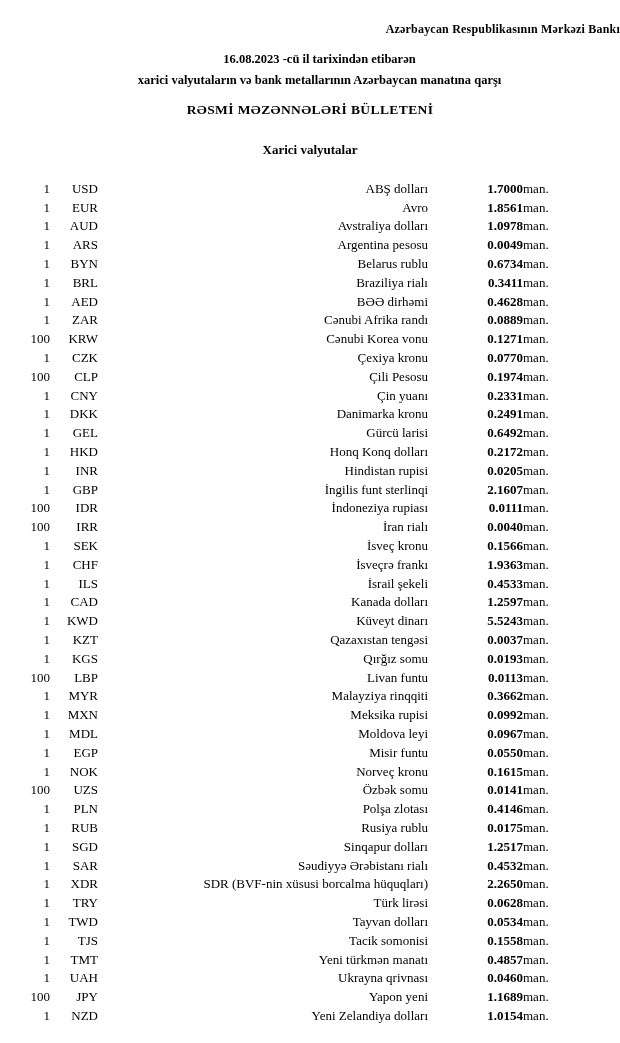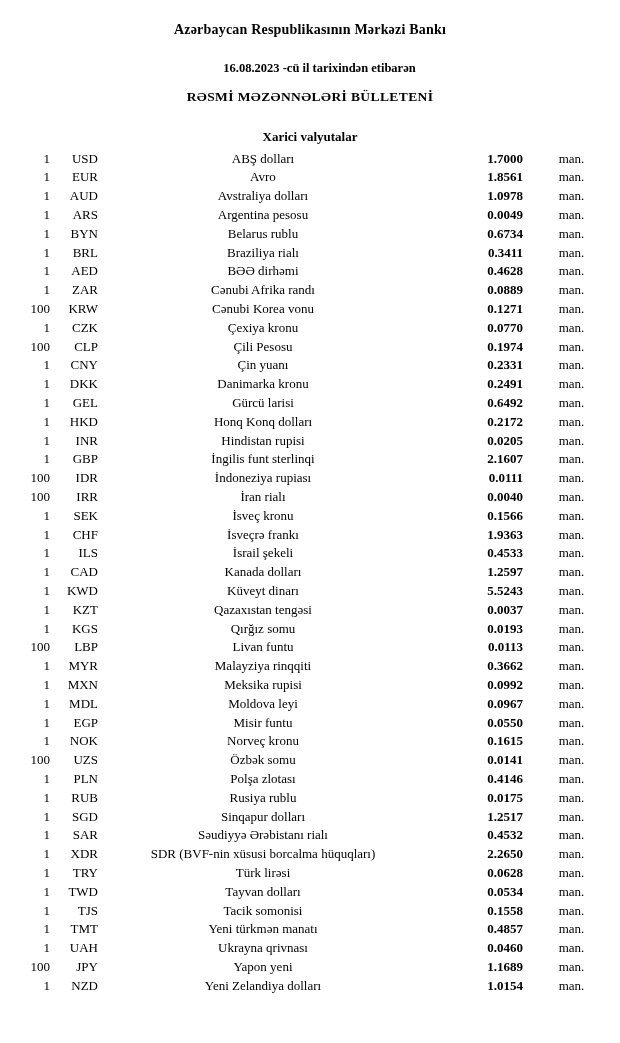--- a/index.html
+++ b/index.html
@@ -9,73 +9,74 @@
     font-family: "Liberation Serif", "DejaVu Serif", serif;
     color: #000000;
   }
   .page {
     width: 620px;
     min-height: 1043px;
     padding-top: 22px;
     background: #ffffff;
   }
   .bank-name {
-    text-align: center;
-    font-size: 14px;
+    text-align: right;
+    font-size: 12px;
     font-weight: bold;
     letter-spacing: 0.2px;
-    margin-bottom: 20px;
+    margin-bottom: 12px;
   }
   .hdr-line {
     text-align: center;
     font-size: 12.5px;
     font-weight: bold;
     line-height: 1.7;
     padding-left: 19px;
   }
   .bulletin-title {
     text-align: center;
     font-size: 13.5px;
     font-weight: bold;
     letter-spacing: 0.4px;
     margin-top: 10px;
   }
   .section-title {
     text-align: center;
     font-size: 13px;
     font-weight: bold;
     margin-top: 24px;
-    margin-bottom: 4px;
+    margin-bottom: 22px;
   }
   table.rates {
     border-collapse: collapse;
     width: 100%;
     table-layout: fixed;
   }
   table.rates td {
     font-size: 13px;
     height: 18.8px;
     vertical-align: middle;
     padding: 0;
     white-space: nowrap;
     overflow: hidden;
   }
   td.qty  { width: 50px;  text-align: right;  padding-right: 9px; }
   td.code { width: 48px;  text-align: right; }
-  td.name { text-align: center; padding-left: 6px; }
+  td.name { text-align: right; padding-left: 6px; }
   td.rate { width: 95px;  text-align: right;  font-weight: bold; }
-  td.unit { width: 97px;  text-align: center;   padding-left: 9px; }
+  td.unit { width: 97px;  text-align: left;   padding-left: 9px; }
 </style>
 </head>
 <body>
 
 <div class="page">
   <header>
     <h1 class="bank-name">Azərbaycan Respublikasının Mərkəzi Bankı</h1>
     <div class="hdr-line">16.08.2023 -cü il tarixindən etibarən</div>
+    <div class="hdr-line">xarici valyutaların və bank metallarının Azərbaycan manatına qarşı</div>
     <div class="bulletin-title">RƏSMİ MƏZƏNNƏLƏRİ BÜLLETENİ</div>
   </header>
 
   <div class="section-title">Xarici valyutalar</div>
 
   <table class="rates">
     <tbody id="rates-body">
         <tr>
           <td class="qty">1</td>
           <td class="code">USD</td>

